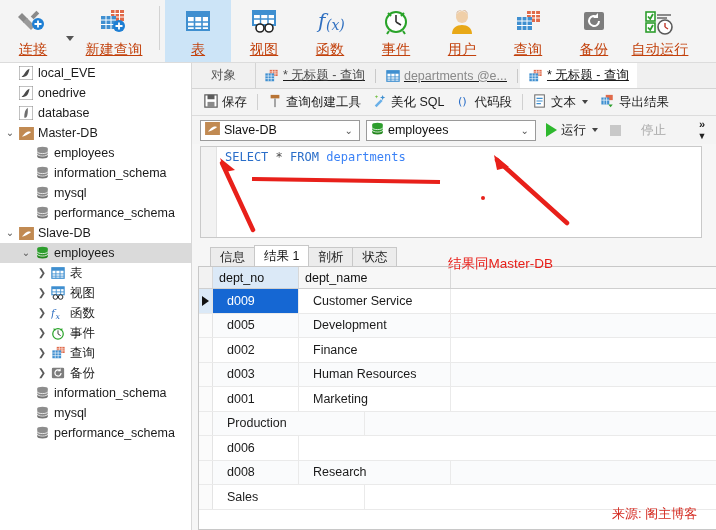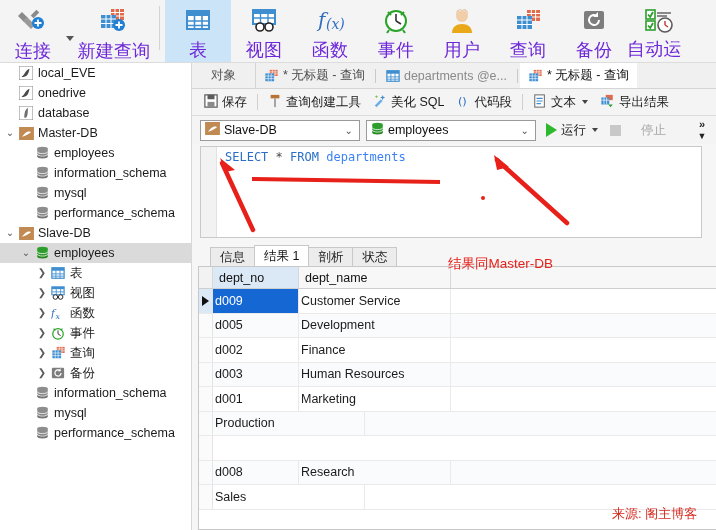--- a/index.html
+++ b/index.html
@@ -23,21 +23,21 @@
   }
   .rb-item {
     width: 66px; height: 62px;
     display: flex; flex-direction: column; align-items: center; justify-content: flex-start;
     padding-top: 6px;
     position: relative;
   }
   .rb-item.wide { width: 80px; }
   .rb-item.sel { background: #cce4f7; }
   .rb-icon { height: 32px; display:flex; align-items:center; justify-content:center; }
-  .rb-label { font-size: 18px; color: #6d28d9; margin-top: 3px; letter-spacing: .2px; }
+  .rb-label { font-size: 14px; color: #c2410c; margin-top: 3px; letter-spacing: .2px; text-decoration: underline; }
   .rb-sep { width: 1px; height: 44px; background: #d3d3d3; margin: 6px 5px 0 5px; }
   .rb-caret {
     width: 0; height: 0; border-left: 4px solid transparent; border-right: 4px solid transparent;
     border-top: 5px solid #555; align-self: center; margin-top: 14px;
   }
 
   
   .tree {
     position: absolute; left: 0; top: 63px; width: 192px; height: 467px;
     background: #fff; overflow: hidden;
@@ -129,21 +129,21 @@
   .gh-c.c1 { width: 152px; flex: 0 0 152px; }
   .grow { display: flex; height: 24.5px; border-bottom: 1px solid #eaeaea; }
   .grow.alt { background: #fafbfc; }
   .grow.cur .gc0 { background: #1567d3; color: #fff; }
   .gc-ind { width: 14px; flex: 0 0 14px; border-right: 1px solid #e4e4e4; background: #fbfbfb; position: relative; }
   .grow.cur .gc-ind { background: #dbe9f7; }
   .grow.cur .gc-ind::after {
     content: ""; position: absolute; left: 3px; top: 7px;
     width: 0; height: 0; border-top: 5px solid transparent; border-bottom: 5px solid transparent; border-left: 7px solid #111;
   }
-  .gc { display: flex; align-items: center; padding-left: 2px; font-size: 12.5px; color: #1b1b1b; border-right: 1px solid #eaeaea; }
+  .gc { display: flex; align-items: center; padding-left: 14px; font-size: 12.5px; color: #1b1b1b; border-right: 1px solid #eaeaea; }
   .gc0 { width: 86px; flex: 0 0 86px; }
   .gc1 { width: 152px; flex: 0 0 152px; }
 
   
   .vsb { position: absolute; right: 0; top: 0; width: 15px; height: 100%; background: #f3f3f3; border-left: 1px solid #e0e0e0;}
   .vsb-up { height: 15px; display:flex;align-items:center;justify-content:center;color:#555;font-size:8px; }
   .vsb-thumb { position:absolute; left:2px; top: 17px; width: 11px; height: 105px; background: #cdcdcd; }
 
   
   .anno { position: absolute; color: #e8201a; font-size: 13.5px; white-space: nowrap; }
@@ -530,21 +530,21 @@
         </div>
       </div>
   </div>
 
   <div class="rpane">
 
     <div class="tabstrip">
       <div class="dtab obj">
         <span>对象</span>
       </div>
-      <div id="doc-tabs" style="display:flex;align-items:stretch;">
+      <div id="doc-tabs" style="display:flex;align-items:stretch;text-decoration:underline;">
           <div class="dtab ">
             <span style="display: inline-flex;">
               <svg width="15" height="14" viewBox="0 0 16 16">
                 <rect x="6" y="1" width="9" height="7" fill="#e06a4a"></rect>
                 <g stroke="#fff" stroke-width=".7">
                   <path d="M6 3.3h9M6 5.6h9M9 1v7M12 1v7"></path>
                 </g>
                 <rect x="1" y="5" width="10" height="9" fill="#3f8fd0"></rect>
                 <g stroke="#fff" stroke-width=".7">
                   <path d="M1 8h10M1 11h10M4.3 5v9M7.6 5v9"></path>
@@ -757,20 +757,21 @@
             <div class="gc gc1">Marketing</div>
             <div style="flex: 1 1 0%;"></div>
           </div>
           <div class="grow alt">
             <div class="gc-ind"></div>
             <div class="gc gc1">Production</div>
             <div style="flex: 1 1 0%;"></div>
           </div>
           <div class="grow">
             <div class="gc-ind"></div>
+            <div class="gc gc0">d006</div>
             <div style="flex: 1 1 0%;"></div>
           </div>
           <div class="grow alt">
             <div class="gc-ind"></div>
             <div class="gc gc0">d008</div>
             <div class="gc gc1">Research</div>
             <div style="flex: 1 1 0%;"></div>
           </div>
           <div class="grow">
             <div class="gc-ind"></div>

